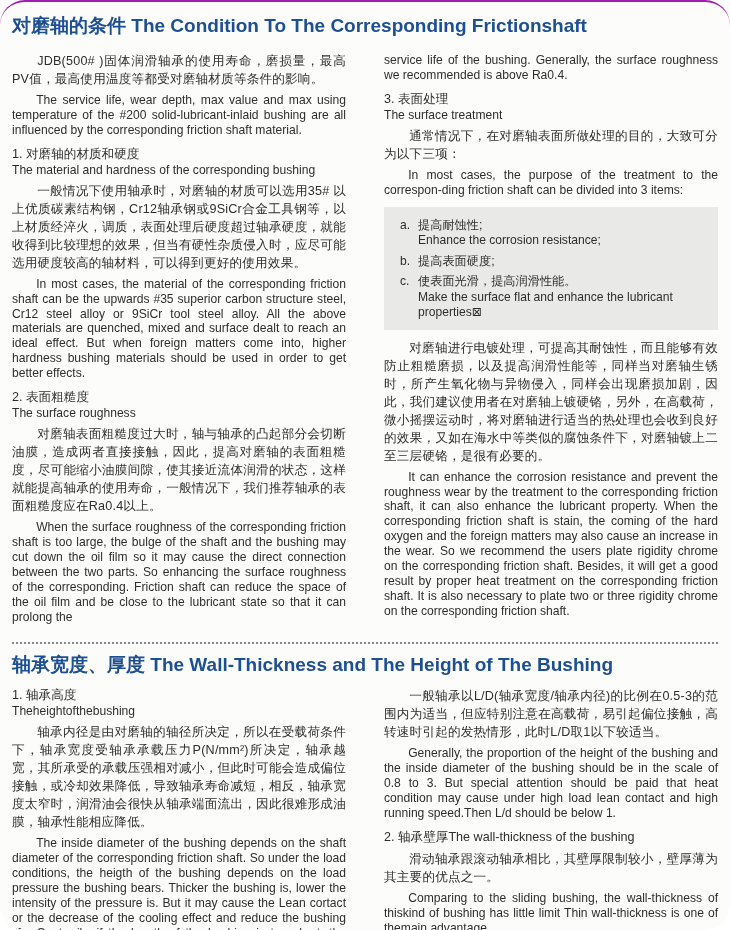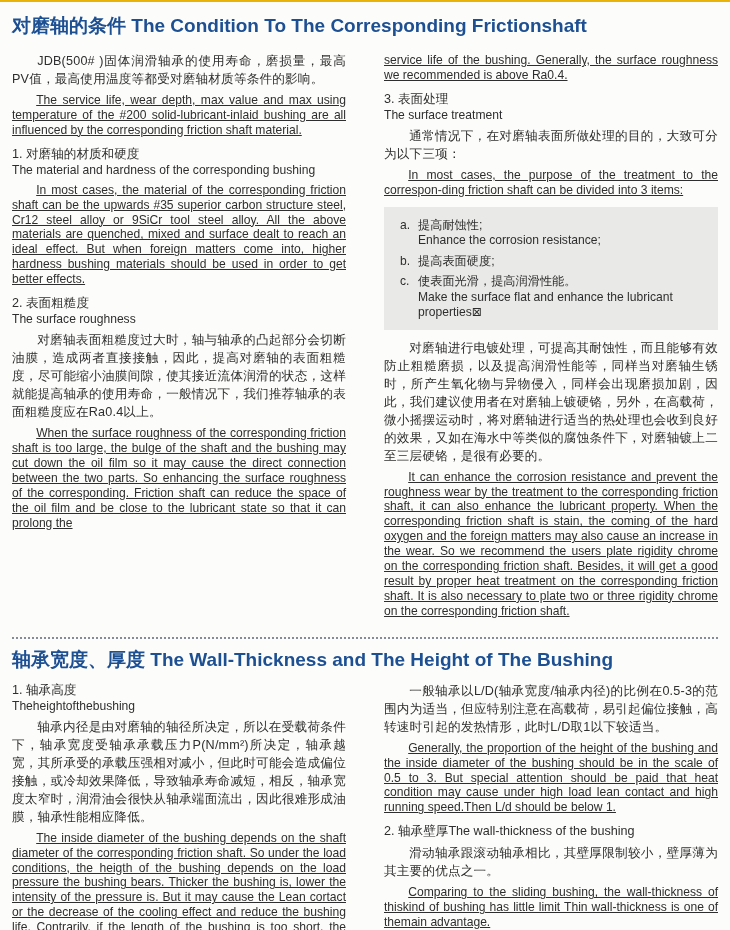--- a/index.html
+++ b/index.html
@@ -3,41 +3,42 @@
 <meta charset="utf-8">
 <style>
   * { box-sizing: border-box; }
   html, body { margin: 0; padding: 0; background: #ffffff; }
   .page {
     width: 730px; height: 930px;
     background: #fcfcfa;
     font-family: "Liberation Sans", "DejaVu Sans", sans-serif;
     color: #2e2e2e;
     padding: 6px 12px 0 12px;
-    border-top: 2px solid #eab308;
+    border-top: 2px solid #a21caf;
     overflow: hidden;
+    border-radius: 25px;
   }
   .sec-title {
     color: #1d4f93;
     font-size: 19px;
     font-weight: bold;
     margin: 6px 0 10px 0;
     line-height: 24px;
   }
   .cols { display: flex; gap: 38px; }
   .col { flex: 1 1 0; min-width: 0; }
   p { margin: 0; }
   .cn {
     font-size: 12.6px; line-height: 18px;
     text-align: justify; margin: 4px 0;
     letter-spacing: 0.2px;
   }
   .en {
     font-size: 12.1px; line-height: 14.9px;
-    text-align: justify; margin: 5px 0; text-decoration: underline;
+    text-align: justify; margin: 5px 0;
   }
   .ind { text-indent: 2em; }
   .sub { margin: 8px 0 3px 0; }
   .sub .cnl { display: block; font-size: 12.6px; line-height: 17px; }
   .sub .enl { display: block; font-size: 12.1px; line-height: 15px; }
   .graybox {
     background: #e9e9e7;
     margin: 9px 0 9px 0;
     padding: 9px 10px 9px 16px;
   }
@@ -63,20 +64,21 @@
     <h1 class="sec-title">对磨轴的条件 The Condition To The Corresponding Frictionshaft</h1>
     <div class="cols">
 
       <div class="col">
         <p class="cn ind">JDB(500# )固体润滑轴承的使用寿命，磨损量，最高PV值，最高使用温度等都受对磨轴材质等条件的影响。</p>
         <p class="en ind">The service life, wear depth, max value and max using temperature of the #200 solid-lubricant-inlaid bushing are all influenced by the corresponding friction shaft material.</p>
         <div class="sub">
           <span class="cnl">1. 对磨轴的材质和硬度</span>
           <span class="enl">The material and hardness of the corresponding bushing</span>
         </div>
+        <p class="cn ind">一般情况下使用轴承时，对磨轴的材质可以选用35# 以上优质碳素结构钢，Cr12轴承钢或9SiCr合金工具钢等，以上材质经淬火，调质，表面处理后硬度超过轴承硬度，就能收得到比较理想的效果，但当有硬性杂质侵入时，应尽可能选用硬度较高的轴材料，可以得到更好的使用效果。</p>
         <p class="en ind">In most cases, the material of the corresponding friction shaft can be the upwards #35 superior carbon structure steel, Cr12 steel alloy or 9SiCr tool steel alloy. All the above materials are quenched, mixed and surface dealt to reach an ideal effect. But when foreign matters come into, higher hardness bushing materials should be used in order to get better effects.</p>
         <div class="sub">
           <span class="cnl">2. 表面粗糙度</span>
           <span class="enl">The surface roughness</span>
         </div>
         <p class="cn ind">对磨轴表面粗糙度过大时，轴与轴承的凸起部分会切断油膜，造成两者直接接触，因此，提高对磨轴的表面粗糙度，尽可能缩小油膜间隙，使其接近流体润滑的状态，这样就能提高轴承的使用寿命，一般情况下，我们推荐轴承的表面粗糙度应在Ra0.4以上。</p>
         <p class="en ind">When the surface roughness of the corresponding friction shaft is too large, the bulge of the shaft and the bushing may cut down the oil film so it may cause the direct connection between the two parts. So enhancing the surface roughness of the corresponding. Friction shaft can reduce the space of the oil film and be close to the lubricant state so that it can prolong the</p>
       </div>
 
       <div class="col">
@@ -128,21 +130,21 @@
         <div class="sub" style="margin-top:0;">
           <span class="cnl">1. 轴承高度</span>
           <span class="enl">Theheightofthebushing</span>
         </div>
         <p class="cn ind">轴承内径是由对磨轴的轴径所决定，所以在受载荷条件下，轴承宽度受轴承承载压力P(N/mm²)所决定，轴承越宽，其所承受的承载压强相对减小，但此时可能会造成偏位接触，或冷却效果降低，导致轴承寿命减短，相反，轴承宽度太窄时，润滑油会很快从轴承端面流出，因此很难形成油膜，轴承性能相应降低。</p>
         <p class="en ind">The inside diameter of the bushing depends on the shaft diameter of the corresponding friction shaft. So under the load conditions, the heigth of the bushing depends on the load pressure the bushing bears. Thicker the bushing is, lower the intensity of the pressure is. But it may cause the Lean cortact or the decrease of the cooling effect and reduce the bushing life. Contrarily, if the length of the bushing is too short, the lubricant may flow out quickly so that may be difficult to form the oil filmand decrease the bushing property accordingly.</p>
       </div>
 
       <div class="col">
         <p class="cn ind" style="margin-top:0;">一般轴承以L/D(轴承宽度/轴承内径)的比例在0.5-3的范围内为适当，但应特别注意在高载荷，易引起偏位接触，高转速时引起的发热情形，此时L/D取1以下较适当。</p>
-        <p class="en ind">Generally, the proportion of the height of the bushing and the inside diameter of the bushing should be in the scale of 0.5 to 3. But special attention should be paid that heat condition may cause under high load lean contact and high running speed.Then L/d should be below 1.</p>
+        <p class="en ind">Generally, the proportion of the height of the bushing and the inside diameter of the bushing should be in the scale of 0.8 to 3. But special attention should be paid that heat condition may cause under high load lean contact and high running speed.Then L/d should be below 1.</p>
         <div class="sub">
           <span class="cnl">2.  轴承壁厚The wall-thickness of the bushing</span>
         </div>
         <p class="cn ind">滑动轴承跟滚动轴承相比，其壁厚限制较小，壁厚薄为其主要的优点之一。</p>
         <p class="en ind">Comparing to the sliding bushing, the wall-thickness of thiskind of bushing has little limit Thin wall-thickness is one of themain advantage.</p>
 
       </div>
 
     </div>
   </div>

